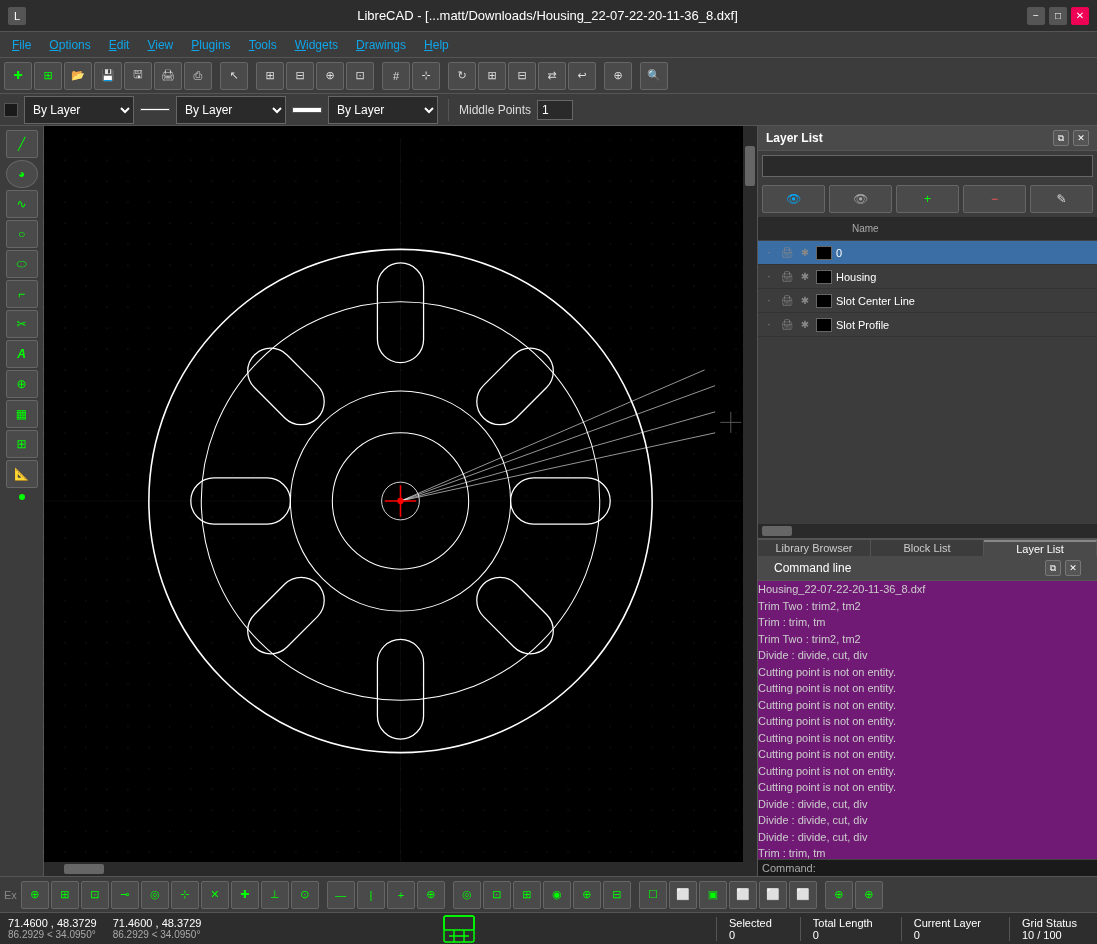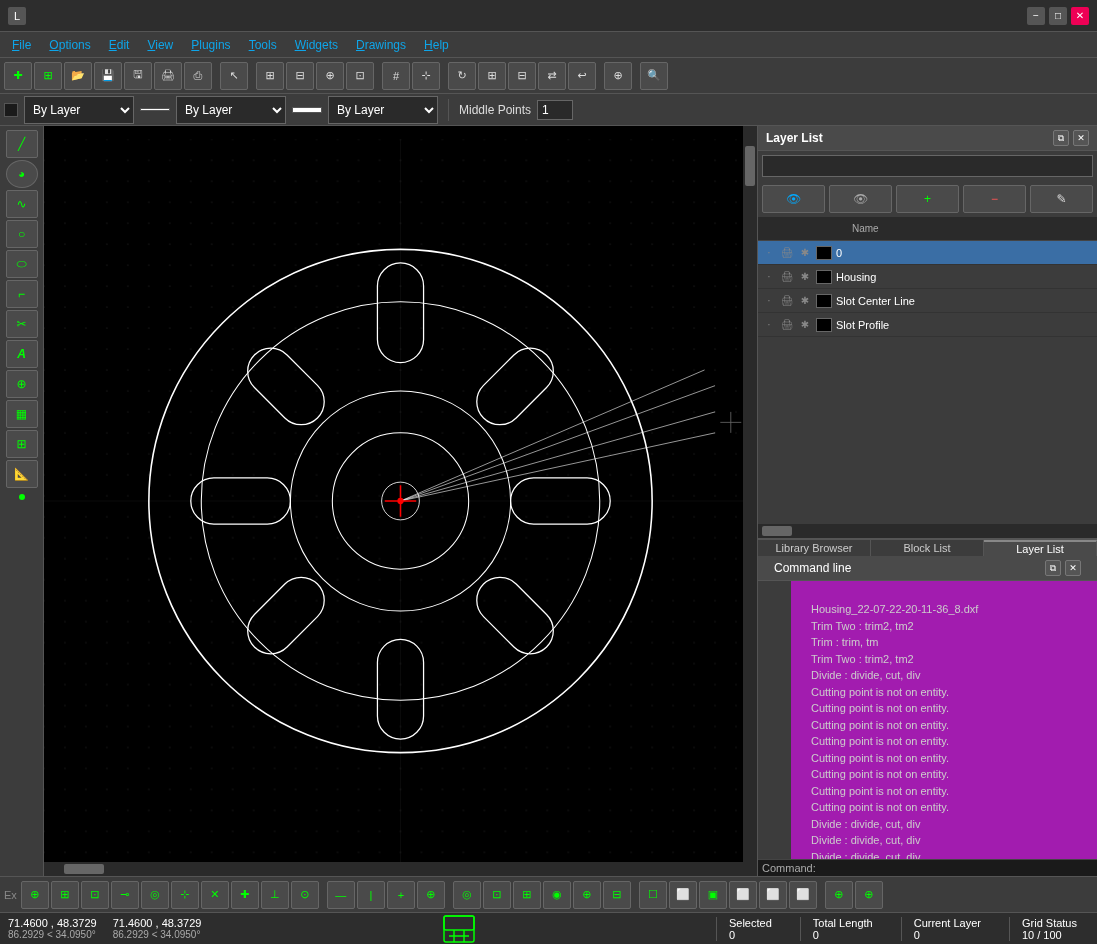--- a/index.html
+++ b/index.html
@@ -222,26 +222,25 @@
       background: #4a4a4a;
       padding: 4px 16px;
       display: flex;
       justify-content: space-between;
       align-items: center;
       border-bottom: 1px solid #555;
     }
     #command-output {
       flex: 1;
       overflow-y: auto;
-      background: #a21caf;
-      padding: 20px;
+      background: #701a75;
+      padding: 0;
       font-size: 11px;
       color: #ccc;
       line-height: 1.5;
-      margin-left: 33px;
     }
     #command-prompt {
       display: flex;
       align-items: center;
       background: #1a1a1a;
       border-top: 1px solid #444;
       padding: 2px 4px;
     }
     #command-prompt .prompt-label { color: #aaa; font-size: 11px; margin-right: 19px; }
     #command-input {
@@ -294,20 +293,21 @@
       align-items: center;
     }
   </style>
 </head>
 <body>
 
 <div id="title-bar">
   <div style="width:60px;display:flex;gap:4px;align-items:center;">
     <div style="width:18px;height:18px;background:#555;border-radius:2px;display:flex;align-items:center;justify-content:center;font-size:11px;color:#fff;">L</div>
   </div>
+  <div class="title">LibreCAD - [...matt/Downloads/Housing_22-07-22-20-11-36_8.dxf]</div>
   <div class="win-controls">
     <div class="win-btn minimize">−</div>
     <div class="win-btn maximize">□</div>
     <div class="win-btn close">✕</div>
   </div>
 </div>
 
 <div id="menu-bar">
   <div class="menu-item"><span style="text-decoration:underline">F</span>ile</div>
   <div class="menu-item"><span style="text-decoration:underline">O</span>ptions</div>

